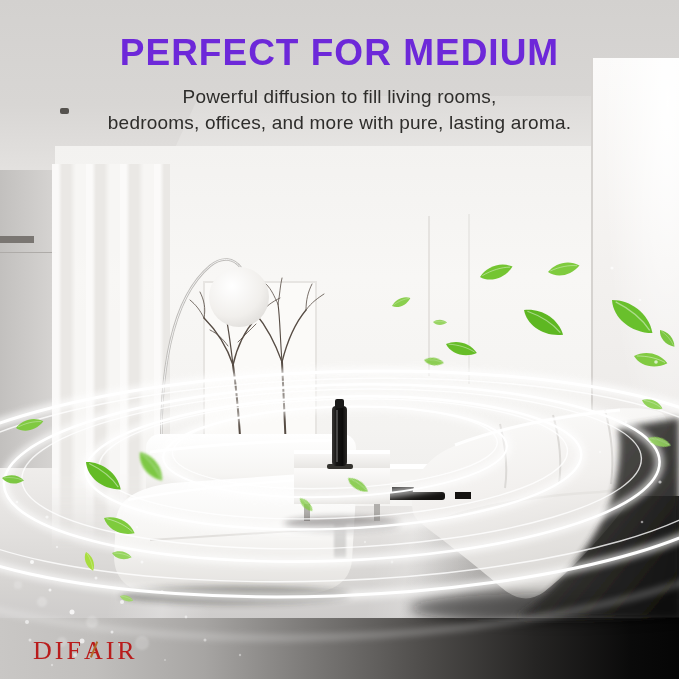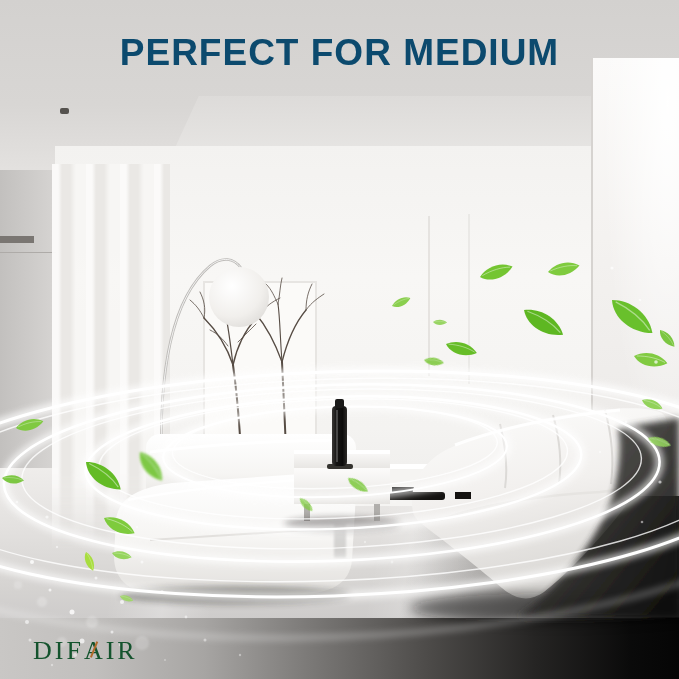--- a/index.html
+++ b/index.html
@@ -29,26 +29,26 @@
       -webkit-mask:linear-gradient(180deg,#000 80%,transparent 100%);mask:linear-gradient(180deg,#000 80%,transparent 100%);}
   #floor-dark{left:340px;top:496px;width:339px;height:122px;
       background:linear-gradient(100deg,rgba(0,0,0,0) 22%,rgba(58,56,54,.45) 58%,rgba(10,10,9,.92) 96%);}
   #bottom-band{left:0;top:618px;width:679px;height:61px;
       background:linear-gradient(90deg,#c9c7c5 0%,#c1bfbd 14%,#a7a5a3 30%,#7a7876 46%,#4d4b49 63%,#252423 79%,#0a0a0a 93%,#050505 100%);}
 
   #scene-svg{left:0;top:0;width:679px;height:679px;}
 
   
   #header{left:0;top:30px;width:679px;text-align:center;z-index:30;}
-  .title-line{font-weight:700;font-size:37px;line-height:45px;letter-spacing:1px;color:#0c4a6e;}
+  .title-line{font-weight:700;font-size:37px;line-height:45px;letter-spacing:1px;color:#6d28d9;}
   .subtitle-line{font-weight:400;font-size:19px;line-height:26px;letter-spacing:.2px;color:#2e2d2b;}
   #subtitle{margin-top:9px;}
 
   #logo{left:33px;top:636px;z-index:40;font-family:"Liberation Serif",serif;font-weight:400;
-        font-size:26px;letter-spacing:3px;color:#14532d;text-align:right;}
+        font-size:26px;letter-spacing:3px;color:#b91c1c;text-align:right;}
   #logo .accent{position:relative;display:inline-block;}
   #logo .accent::after{content:"";position:absolute;left:42%;top:18%;width:2px;height:58%;
         background:#b06a2a;transform:rotate(22deg);}
 </style>
 </head>
 <body>
 
 <div class="canvas">
 
   <div class="abs" id="bg-base"></div>
@@ -330,16 +330,20 @@
         <circle cx="42" cy="602" r="5" fill="#ffffff" opacity="0.22" filter="url(#fBlur1)"></circle>
         <circle cx="92" cy="622" r="6" fill="#ffffff" opacity="0.2" filter="url(#fBlur1)"></circle>
         <circle cx="142" cy="643" r="7" fill="#ffffff" opacity="0.18" filter="url(#fBlur1)"></circle>
         <circle cx="62" cy="642" r="5" fill="#ffffff" opacity="0.2" filter="url(#fBlur1)"></circle>
         <circle cx="18" cy="585" r="4" fill="#ffffff" opacity="0.2" filter="url(#fBlur1)"></circle>
       </g>
   </svg>
 
   <div class="abs" id="header">
     <div class="title-line">PERFECT FOR MEDIUM</div>
+    <div id="subtitle">
+      <div class="subtitle-line">Powerful diffusion to fill living rooms,</div>
+      <div class="subtitle-line">bedrooms, offices, and more with pure, lasting aroma.</div>
+    </div>
   </div>
 
   <div class="abs" id="logo"><span>DIF</span><span class="accent">A</span><span>IR</span></div>
 </div>
 
 </body></html>

